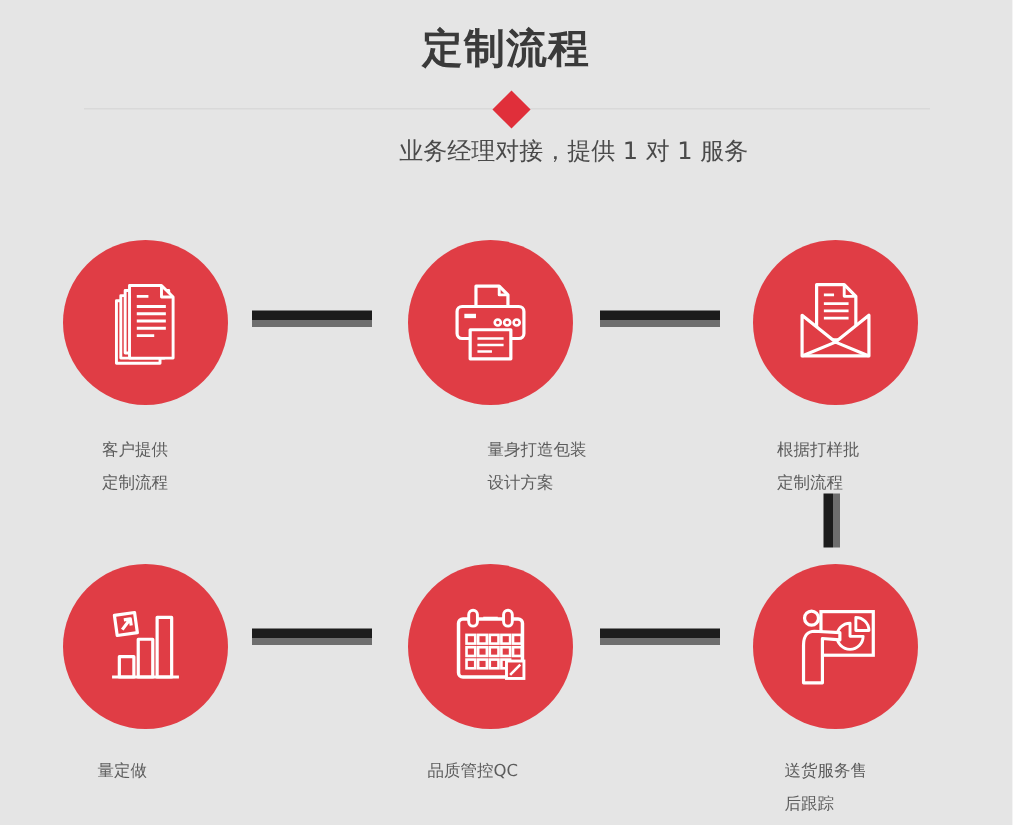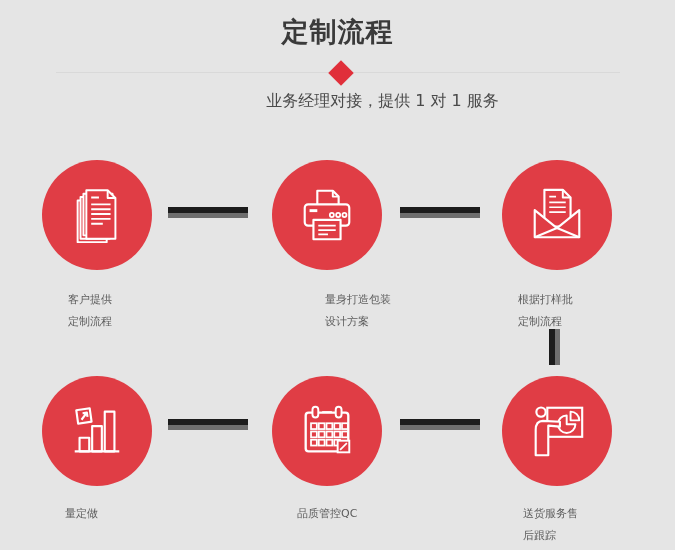--- a/index.html
+++ b/index.html
@@ -141,21 +141,21 @@
       <path d="M42,25 L42,16 A9,9 0 1,0 51,25 Z" fill="none" stroke="#fff" stroke-width="2" stroke-linejoin="round"></path>
       <path d="M46,12 A9,9 0 0,1 55,21 L46,21 Z" fill="none" stroke="#fff" stroke-width="2" stroke-linejoin="round"></path>
       <circle cx="15.5" cy="12.5" r="4.8" fill="#e03d45" stroke="#fff" stroke-width="2.2"></circle>
       <path d="M10,57 V31 C10,24 13.5,21.5 17.5,21.5 L35,22.5 V27.5 L23,26.5 V57 Z" fill="#e03d45" stroke="#fff" stroke-width="2.2" stroke-linejoin="round"></path>
     </svg>
   </div>
 
   <div class="label" style="left:65px; top:503px;">
     <div>量定做</div>
   </div>
-  <div class="label" style="left:285px; top:503px;margin-left:12px;">
+  <div class="label" style="left:285px; top:503px;">
     <div>品质管控QC</div>
   </div>
   <div class="label" style="left:523px; top:503px;">
     <div>送货服务售</div>
     <div>后跟踪</div>
   </div>
 
 </div>
 
 </body></html>

